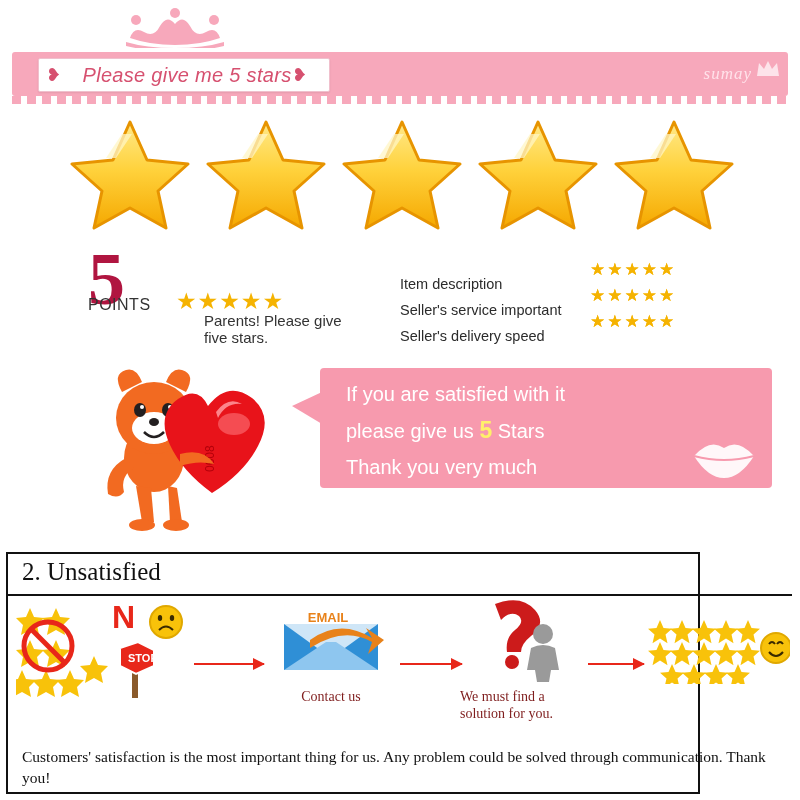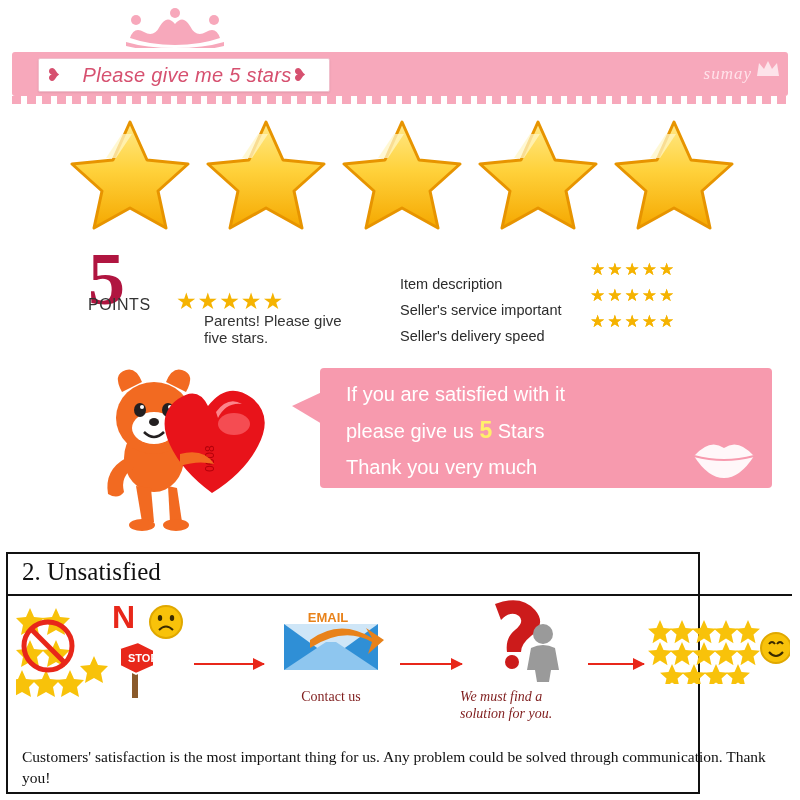--- a/index.html
+++ b/index.html
@@ -458,21 +458,21 @@
 
       <div class="flow-item" style="left:452px; top:2px; width:130px;">
         <svg width="120" height="86" viewBox="0 0 120 86">
           <path d="M30 6 q26 -10 40 6 q12 14 -4 26 q-10 8 -10 16 l-14 0 q-2 -14 8 -22 q10 -8 4 -14 q-8 -6 -18 4 z" fill="#cc1b1b"></path>
           <circle cx="47" cy="64" r="7" fill="#cc1b1b"></circle>
           <g fill="#9a9a9a">
             <circle cx="78" cy="36" r="10"></circle>
             <path d="M66 50 q12 -6 24 0 l4 22 l-8 0 l-2 12 l-12 0 l-2 -12 l-8 0 z"></path>
           </g>
         </svg>
-        <div class="flow-cap" style="text-align:left;font-style:italic;">We must find a solution for you.</div>
+        <div class="flow-cap" style="text-align:left;">We must find a solution for you.</div>
       </div>
 
       <div class="arrow" style="left:580px; top:62px; width:56px;">
         <div class="shaft"></div>
           <div class="head"></div>
       </div>
 
       <div class="flow-item" style="left:636px; top:22px; width:148px;">
         <svg width="144" height="66" viewBox="0 0 144 66">
           <g fill="#f8c20a">

